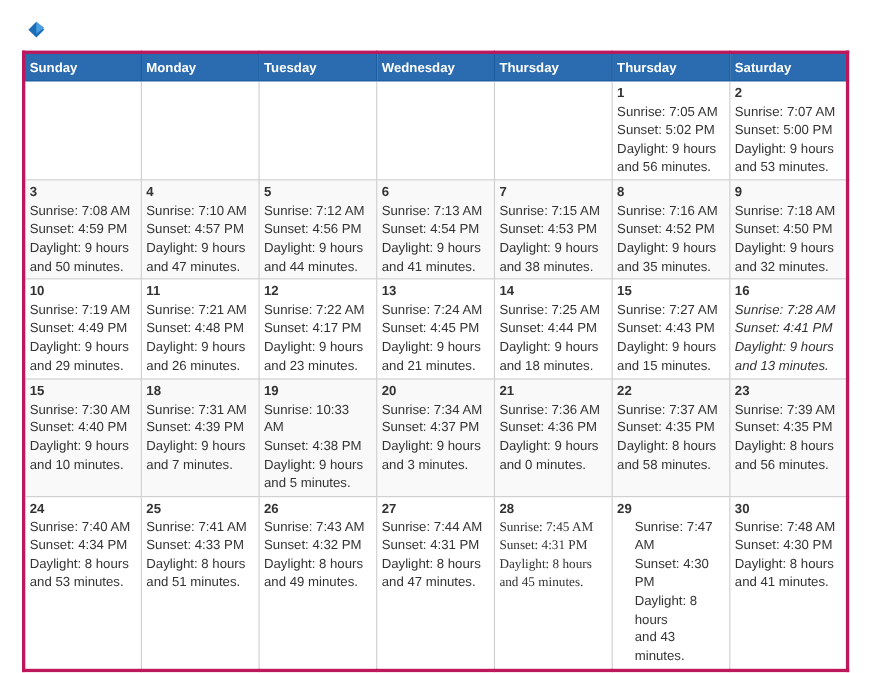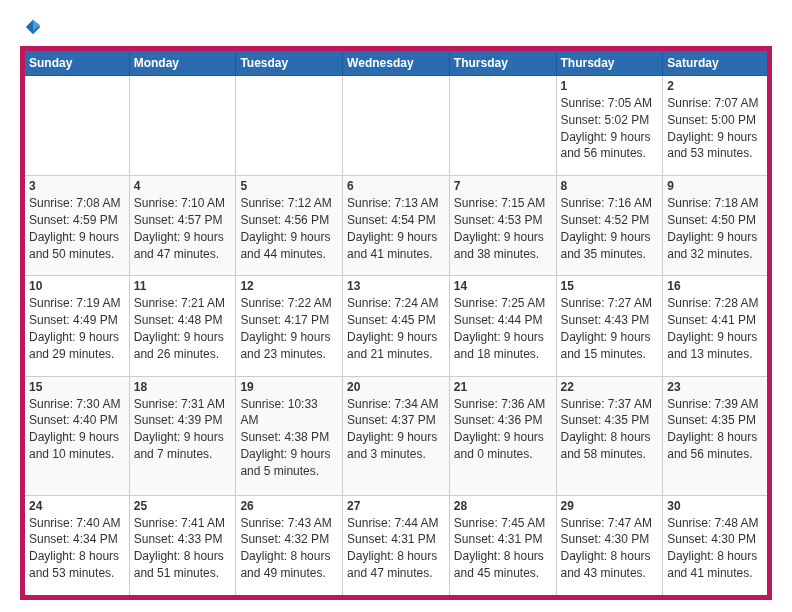--- a/index.html
+++ b/index.html
@@ -57,21 +57,21 @@
       color: #333;
       line-height: 1.1;
     }
     .location {
       font-size: 14px;
       color: #555;
       margin-top: 2px;
     }
     .calendar {
       flex: 1;
-      border: 5px solid #be185d;
+      border: 3px solid #be185d;
       border-collapse: collapse;
       width: 100%;
       table-layout: fixed;
     }
     .calendar th {
       background-color: #2b6cb0;
       color: white;
       font-size: 12px;
       font-weight: bold;
       padding: 5px 4px;
@@ -251,21 +251,21 @@
           </td>
           <td>
             <span class="day-num">15</span>
             <div class="day-info" style="white-space: pre-line;">Sunrise: 7:27 AM
 Sunset: 4:43 PM
 Daylight: 9 hours
 and 15 minutes.</div>
           </td>
           <td>
             <span class="day-num">16</span>
-            <div class="day-info" style="white-space: pre-line;">Sunrise: 7:28 AM
+            <div class="day-info" style="white-space: pre-line; font-style: italic;">Sunrise: 7:28 AM
 Sunset: 4:41 PM
 Daylight: 9 hours
 and 13 minutes.</div>
           </td>
         </tr>
         <tr>
           <td>
             <span class="day-num">15</span>
             <div class="day-info" style="white-space: pre-line;">Sunrise: 7:30 AM
 Sunset: 4:40 PM
@@ -339,28 +339,28 @@
           </td>
           <td>
             <span class="day-num">27</span>
             <div class="day-info" style="white-space: pre-line;">Sunrise: 7:44 AM
 Sunset: 4:31 PM
 Daylight: 8 hours
 and 47 minutes.</div>
           </td>
           <td>
             <span class="day-num">28</span>
-            <div class="day-info" style="white-space: pre-line;">Sunrise: 7:45 AM
+            <div class="day-info" style="white-space: pre-line; font-family: Liberation Serif, serif;">Sunrise: 7:45 AM
 Sunset: 4:31 PM
 Daylight: 8 hours
 and 45 minutes.</div>
           </td>
           <td>
             <span class="day-num">29</span>
-            <div class="day-info" style="white-space: pre-line;">Sunrise: 7:47 AM
+            <div class="day-info" style="white-space: pre-line; margin-left: 16px;">Sunrise: 7:47 AM
 Sunset: 4:30 PM
 Daylight: 8 hours
 and 43 minutes.</div>
           </td>
           <td>
             <span class="day-num">30</span>
             <div class="day-info" style="white-space: pre-line;">Sunrise: 7:48 AM
 Sunset: 4:30 PM
 Daylight: 8 hours
 and 41 minutes.</div>

